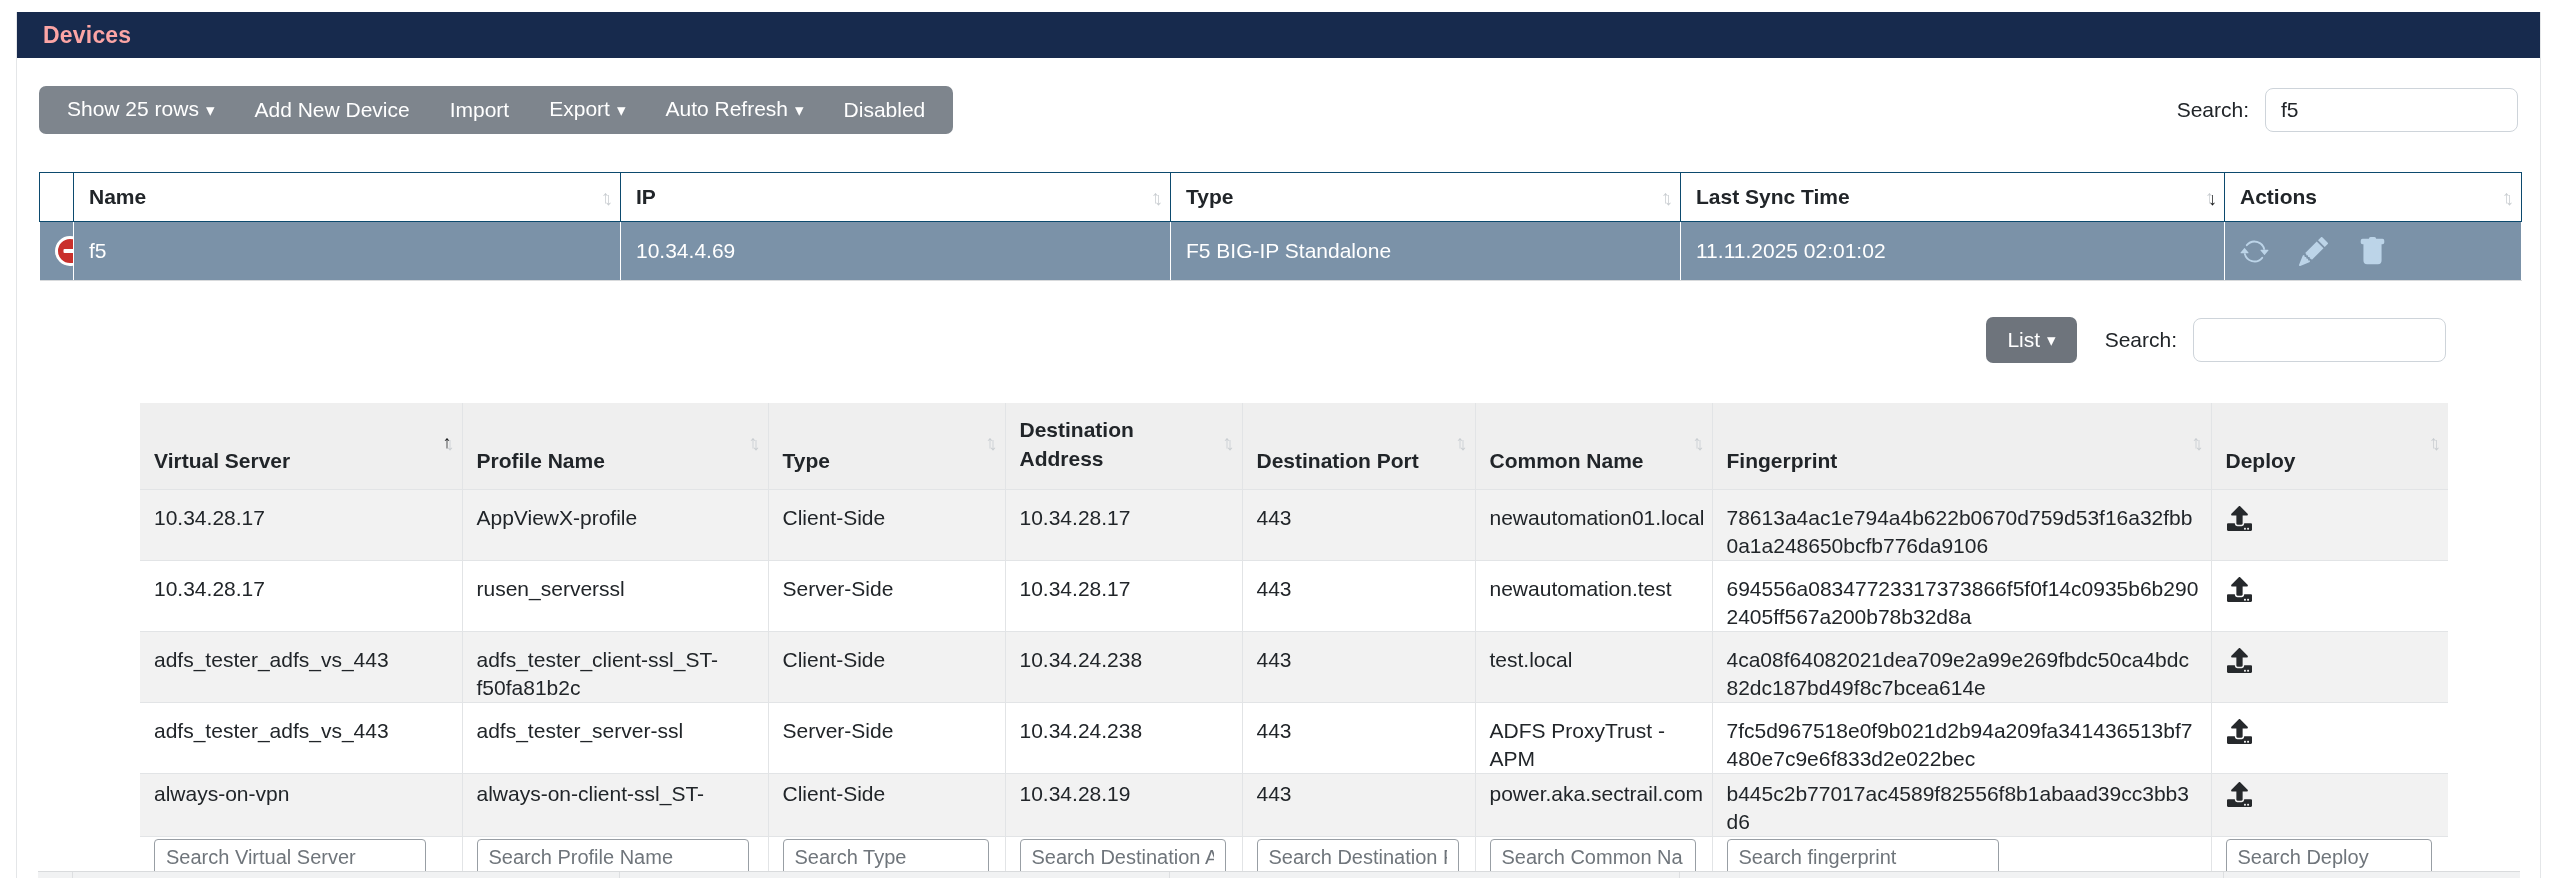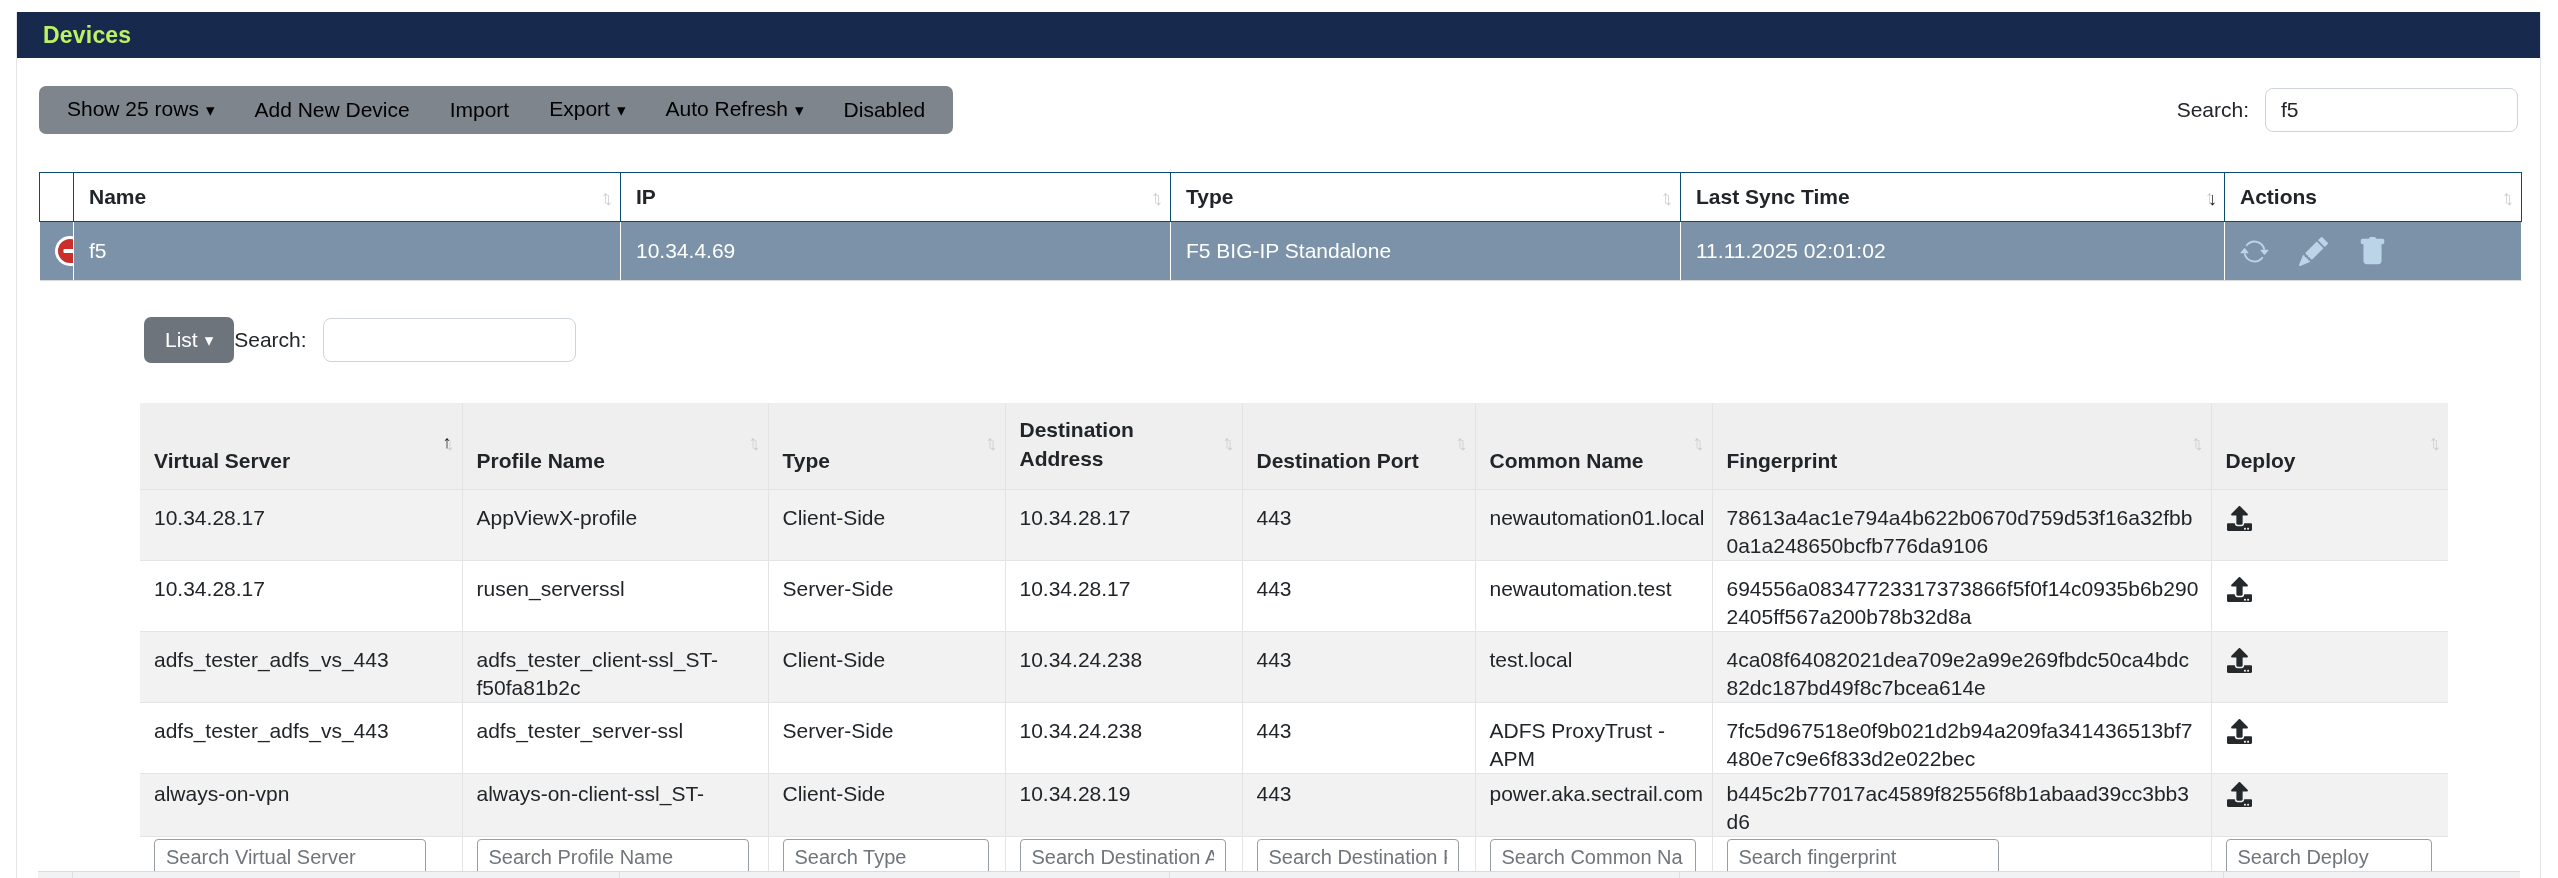--- a/index.html
+++ b/index.html
@@ -7,32 +7,32 @@
   body {
     width:2558px; height:878px; position:relative; overflow:hidden;
     background:#fff; color:#212529;
     font-family:"Liberation Sans", sans-serif;
   }
   .panel {
     position:absolute; left:16px; top:12px; width:2525px; height:866px;
     border-left:1px solid #e4e6e8; border-right:1px solid #e4e6e8; background:#fff;
   }
   .titlebar {
-    height:46px; background:var(--header-bg,#172a4d); color:#bef264;
+    height:46px; background:var(--header-bg,#172a4d); color:#fca5a5;
     font-size:23px; font-weight:700; line-height:46px; padding-left:26px;
     letter-spacing:.2px;
   }
   
   .toolbar-row { display:flex; justify-content:space-between; align-items:center; margin:28px 22px 0 22px; }
   .btn-group {
     display:flex; align-items:center; background:var(--toolbar-bg,#7e858d);
     border-radius:7px; height:48px; padding:0 8px;
   }
   .tbtn {
-    color:#000000; font-size:21px; padding:0 20px; line-height:48px; cursor:pointer;
+    color:#ffffff; font-size:21px; padding:0 20px; line-height:48px; cursor:pointer;
     background:none; border:none; font-family:inherit; white-space:nowrap;
   }
   .caret { font-size:17px; margin-left:7px; }
   .search-box { display:flex; align-items:center; gap:16px; font-size:21px; }
   .search-box input {
     width:253px; height:44px; border:1px solid #ced4da; border-radius:8px;
     font-size:21px; padding:0 15px; color:#212529; font-family:inherit; outline:none;
   }
   
   table { border-collapse:collapse; table-layout:fixed; }
@@ -55,21 +55,21 @@
     border:3px solid #fff; position:relative; margin:0 auto; cursor:pointer;
   }
   .collapse-icon::after {
     content:""; position:absolute; left:50%; top:50%; transform:translate(-50%,-50%);
     width:13px; height:4px; background:#fff; border-radius:1px;
   }
   .actions-cell { display:flex; gap:30px; align-items:center; }
   .action-ic { color:var(--action-icon,#bcd4e8); cursor:pointer; display:inline-flex; }
   .action-ic svg { width:29px; height:29px; fill:currentColor; }
   
-  .list-row { display:flex; justify-content:flex-start; align-items:center; margin:36px 94px 0 127px; }
+  .list-row { display:flex; justify-content:flex-end; align-items:center; margin:36px 94px 0 127px;gap:28px; }
   .list-btn {
     background:var(--list-button-bg,#6e747c); color:#fff; font-size:21px; height:46px;
     padding:0 21px; border-radius:7px; border:none; cursor:pointer; font-family:inherit;
     display:flex; align-items:center;
   }
   .subtable { width:2308px; margin:40px 0 0 123px; font-size:21px; }
   .subtable thead th {
     background:var(--subheader-bg,#efefef); vertical-align:bottom; text-align:left;
     font-weight:700; padding:12px 12px 16px 14px; position:relative; height:66px;
     border-right:1px solid #e2e4e6;

